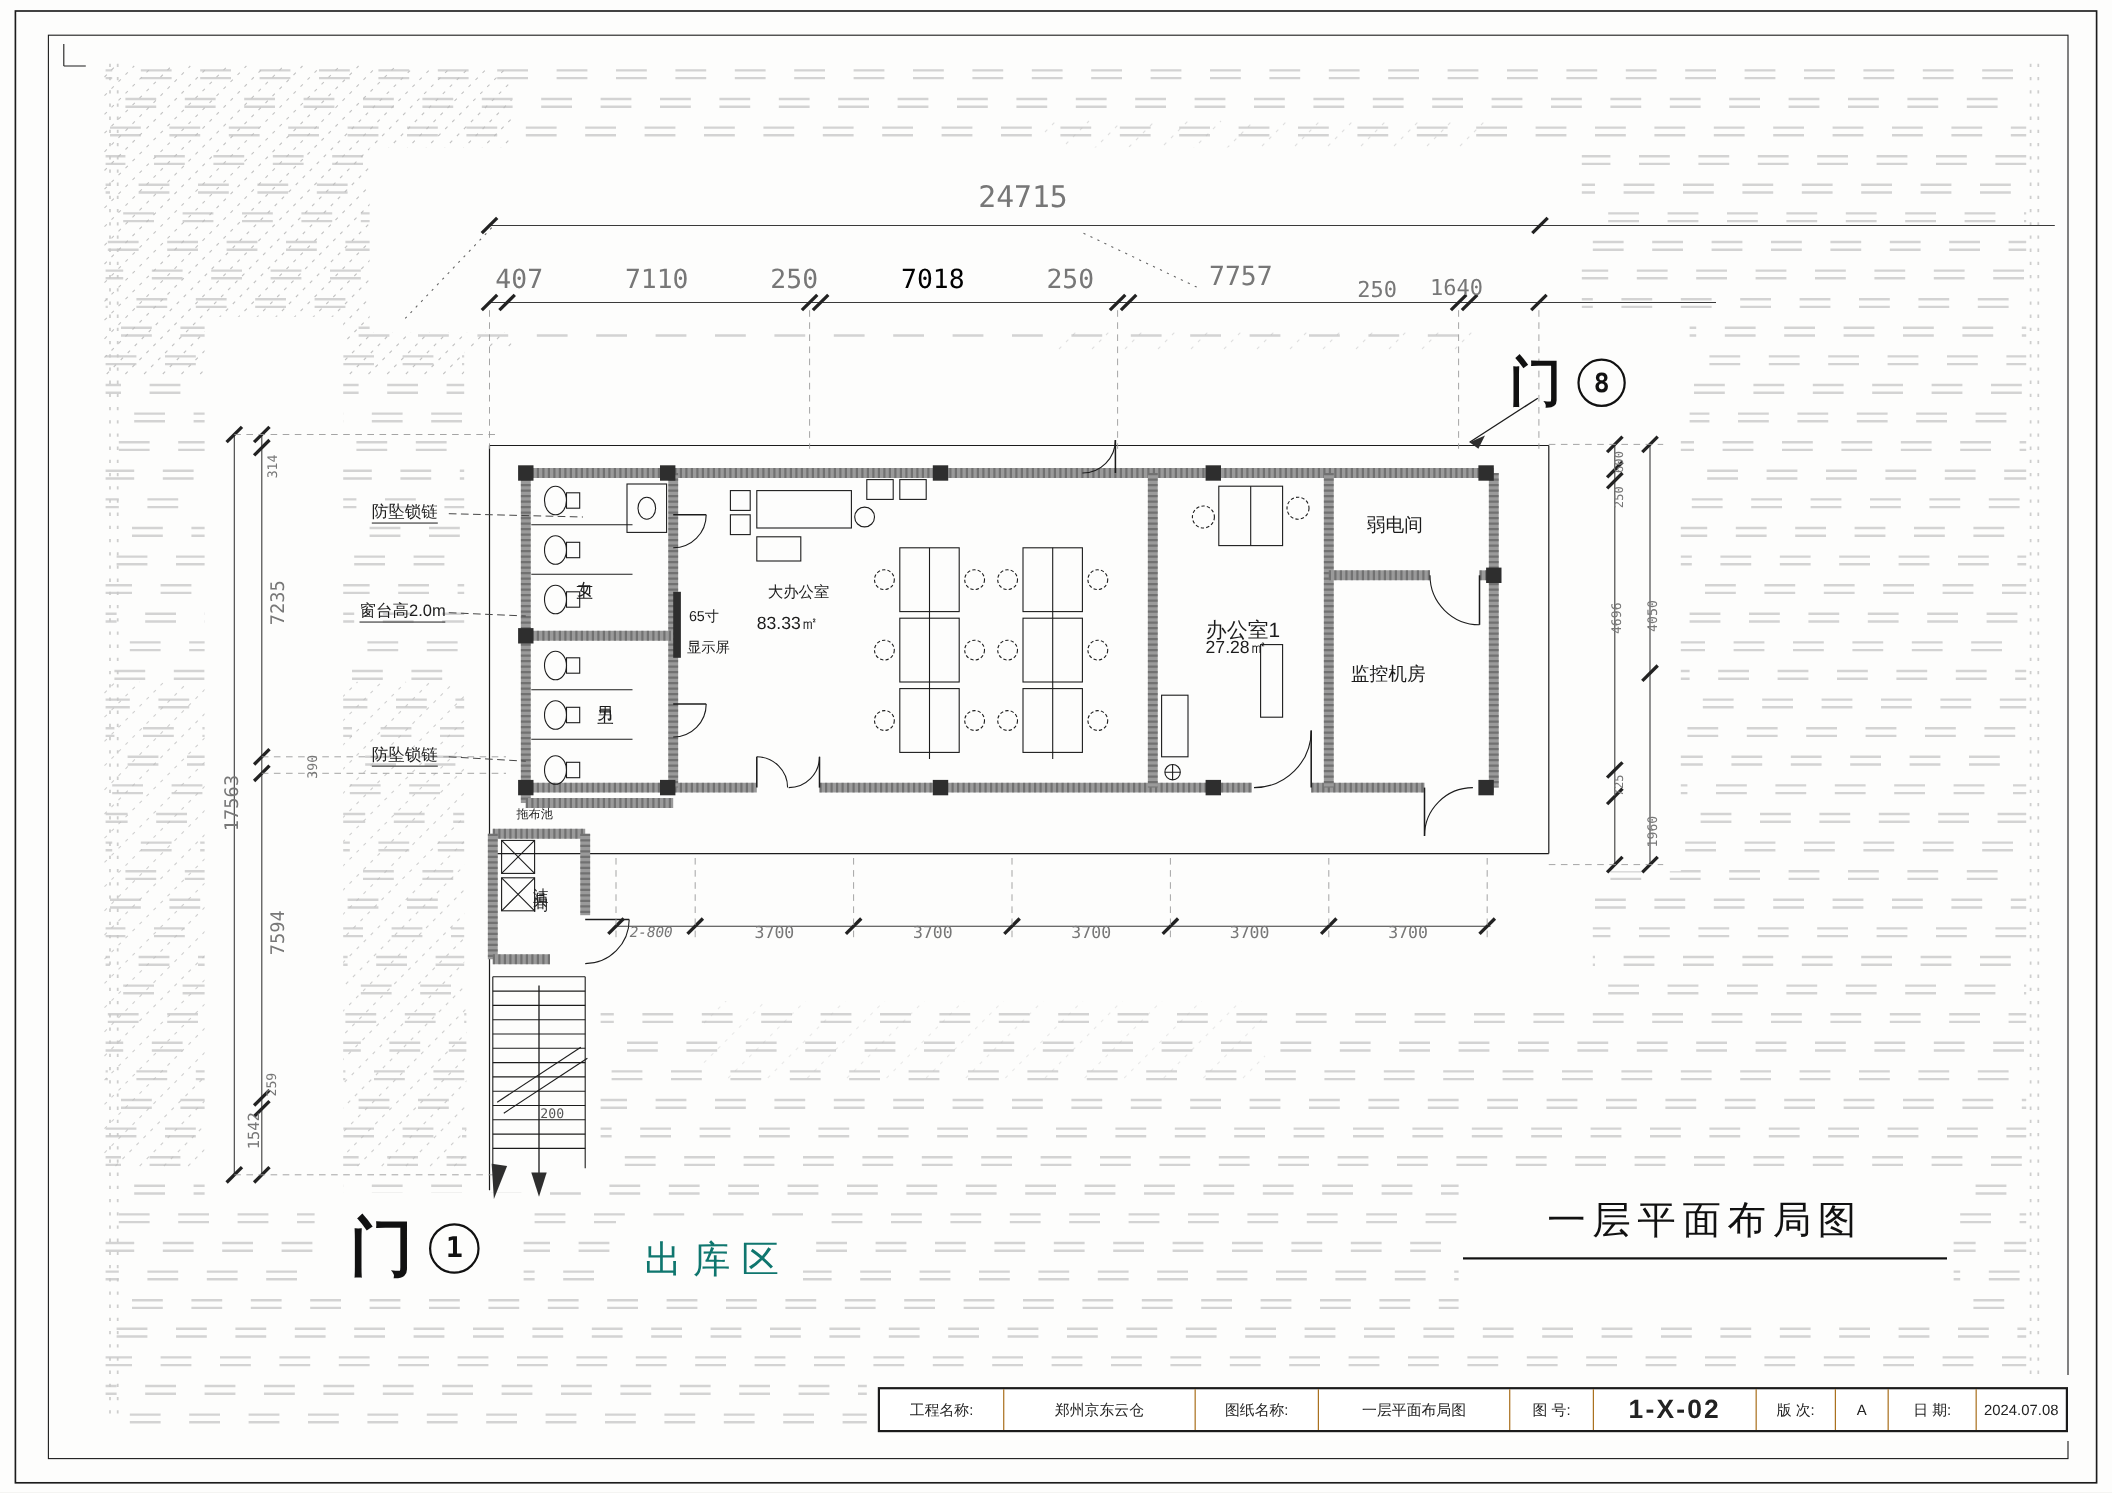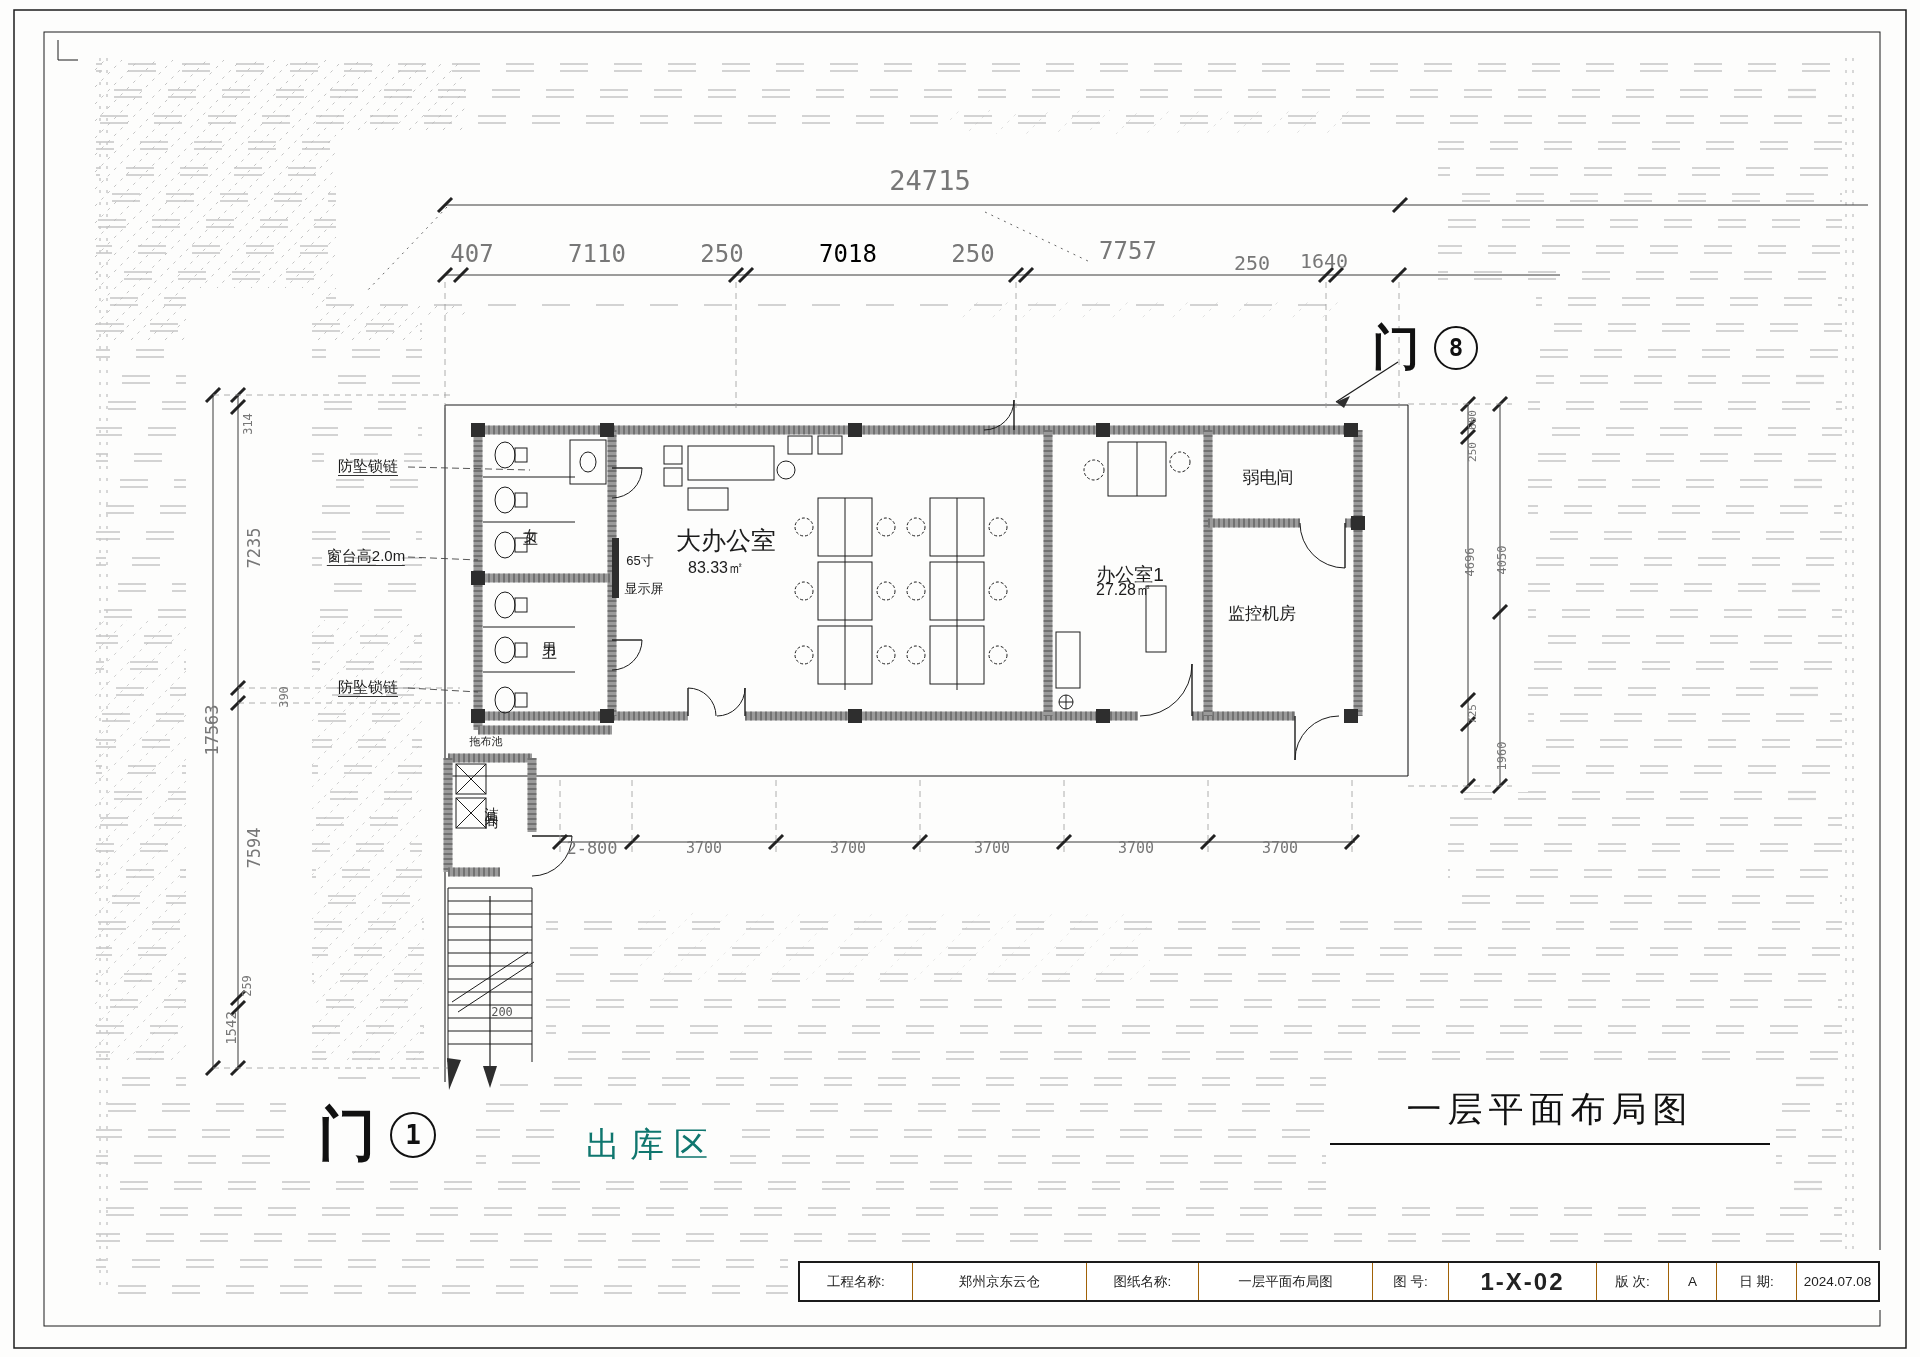--- a/index.html
+++ b/index.html
@@ -513,33 +513,33 @@
       <div class="lbl num" style="left: 597px; top: 254px; font-size: 24px; color: rgb(119, 119, 119); transform: translate(-50%, -50%);">7110</div>
       <div class="lbl num" style="left: 722px; top: 254px; font-size: 24px; color: rgb(119, 119, 119); transform: translate(-50%, -50%);">250</div>
       <div class="lbl num" style="left: 848px; top: 254px; font-size: 24px; color: #000000; transform: translate(-50%, -50%);">7018</div>
       <div class="lbl num" style="left: 973px; top: 254px; font-size: 24px; color: rgb(119, 119, 119); transform: translate(-50%, -50%);">250</div>
       <div class="lbl num" style="left: 1128px; top: 251px; font-size: 24px; color: rgb(119, 119, 119); transform: translate(-50%, -50%);">7757</div>
       <div class="lbl num" style="left: 1252px; top: 263px; font-size: 20px; color: rgb(119, 119, 119); transform: translate(-50%, -50%);">250</div>
       <div class="lbl num" style="left: 1324px; top: 261px; font-size: 20px; color: rgb(119, 119, 119); transform: translate(-50%, -50%);">1640</div>
       <div class="lbl und" style="left: 368px; top: 467px; font-size: 15px; transform: translate(-50%, -50%);">防坠锁链</div>
       <div class="lbl und" style="left: 366px; top: 557px; font-size: 15px; transform: translate(-50%, -50%);">窗台高2.0m</div>
       <div class="lbl und" style="left: 368px; top: 688px; font-size: 15px; transform: translate(-50%, -50%);">防坠锁链</div>
-      <div class="lbl" style="left: 726px; top: 540px; font-size: 25px; transform: translate(-50%, -50%);">大办公室</div>
+      <div class="lbl" style="left: 726px; top: 540px; font-size: 14px; transform: translate(-50%, -50%); font-family: Liberation Mono, monospace;">大办公室</div>
       <div class="lbl" style="left: 716px; top: 568px; font-size: 16px; transform: translate(-50%, -50%);">83.33㎡</div>
       <div class="lbl" style="left: 640px; top: 560px; font-size: 13px; transform: translate(-50%, -50%);">65寸</div>
       <div class="lbl" style="left: 644px; top: 588px; font-size: 13px; transform: translate(-50%, -50%);">显示屏</div>
       <div class="lbl" style="left: 1130px; top: 560px; font-size: 19px; transform: translate(-50%, -50%); margin-top: 14px;">办公室1</div>
       <div class="lbl" style="left: 1124px; top: 590px; font-size: 16px; transform: translate(-50%, -50%);">27.28㎡</div>
       <div class="lbl" style="left: 1268px; top: 477px; font-size: 17px; transform: translate(-50%, -50%);">弱电间</div>
       <div class="lbl" style="left: 1262px; top: 613px; font-size: 17px; transform: translate(-50%, -50%);">监控机房</div>
       <div class="lbl vert" style="left: 531px; top: 520px; font-size: 15px; transform: translate(-50%, -50%);">女卫</div>
       <div class="lbl vert" style="left: 550px; top: 634px; font-size: 15px; transform: translate(-50%, -50%);">男卫</div>
       <div class="lbl vert" style="left: 492px; top: 802px; font-size: 14px; transform: translate(-50%, -50%);">洁具间</div>
       <div class="lbl" style="left: 486px; top: 741px; font-size: 11px; transform: translate(-50%, -50%);">拖布池</div>
-      <div class="lbl num" style="left: 592px; top: 848px; font-size: 17px; color: rgb(119, 119, 119); transform: translate(-50%, -50%);">2-800</div>
+      <div class="lbl num" style="left: 592px; top: 848px; font-size: 13px; color: rgb(119, 119, 119); transform: translate(-50%, -50%); font-style: italic;">2-800</div>
       <div class="lbl num" style="left: 704px; top: 848px; font-size: 15px; color: rgb(119, 119, 119); transform: translate(-50%, -50%);">3700</div>
       <div class="lbl num" style="left: 848px; top: 848px; font-size: 15px; color: rgb(119, 119, 119); transform: translate(-50%, -50%);">3700</div>
       <div class="lbl num" style="left: 992px; top: 848px; font-size: 15px; color: rgb(119, 119, 119); transform: translate(-50%, -50%);">3700</div>
       <div class="lbl num" style="left: 1136px; top: 848px; font-size: 15px; color: rgb(119, 119, 119); transform: translate(-50%, -50%);">3700</div>
       <div class="lbl num" style="left: 1280px; top: 848px; font-size: 15px; color: rgb(119, 119, 119); transform: translate(-50%, -50%);">3700</div>
       <div class="lbl num" style="left: 502px; top: 1012px; font-size: 12px; color: rgb(85, 85, 85); transform: translate(-50%, -50%);">200</div>
       <div class="lbl num" style="left: 248px; top: 424px; font-size: 12px; color: rgb(119, 119, 119); transform: translate(-50%, -50%) rotate(-90deg);">314</div>
       <div class="lbl num" style="left: 254px; top: 548px; font-size: 17px; color: rgb(119, 119, 119); transform: translate(-50%, -50%) rotate(-90deg);">7235</div>
       <div class="lbl num" style="left: 284px; top: 697px; font-size: 12px; color: rgb(119, 119, 119); transform: translate(-50%, -50%) rotate(-90deg);">390</div>
       <div class="lbl num" style="left: 212px; top: 730px; font-size: 17px; color: rgb(119, 119, 119); transform: translate(-50%, -50%) rotate(-90deg);">17563</div>

